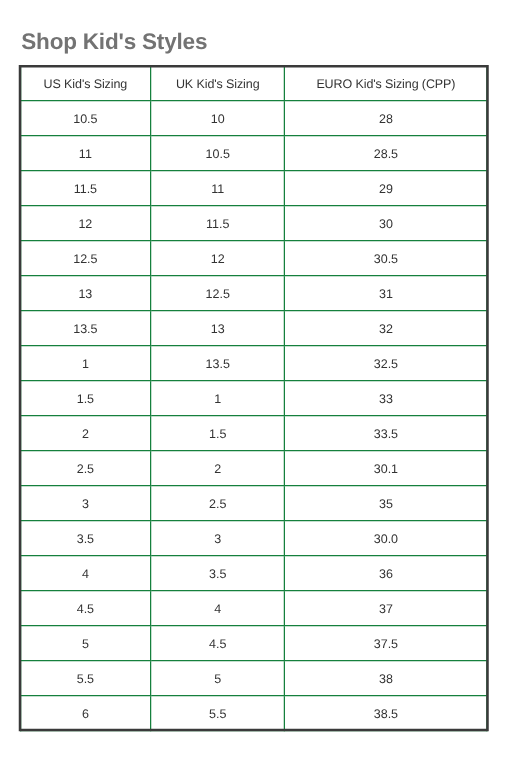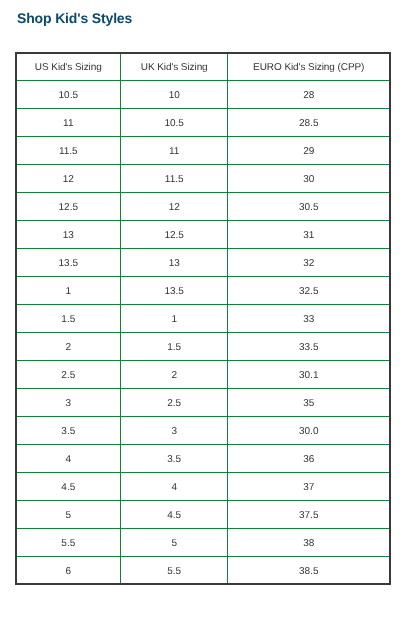--- a/index.html
+++ b/index.html
@@ -20,24 +20,24 @@
     will-change: transform;
     position: relative;
     width: 412px;
     height: 621px;
     background: #ffffff;
   }
   .page-title {
     will-change: transform;
     position: absolute;
     left: 17.2px;
-    top: 11px;
-    font-size: 14px;
+    top: 24px;
+    font-size: 18px;
     font-weight: bold;
-    color: #0c4a6e;
+    color: #737373;
     letter-spacing: -0.15px;
     white-space: nowrap;
     line-height: 1;
   }
   .table-wrap {
     position: absolute;
     left: 15.5px;
     top: 52.4px;
   }
   .table-outline {

